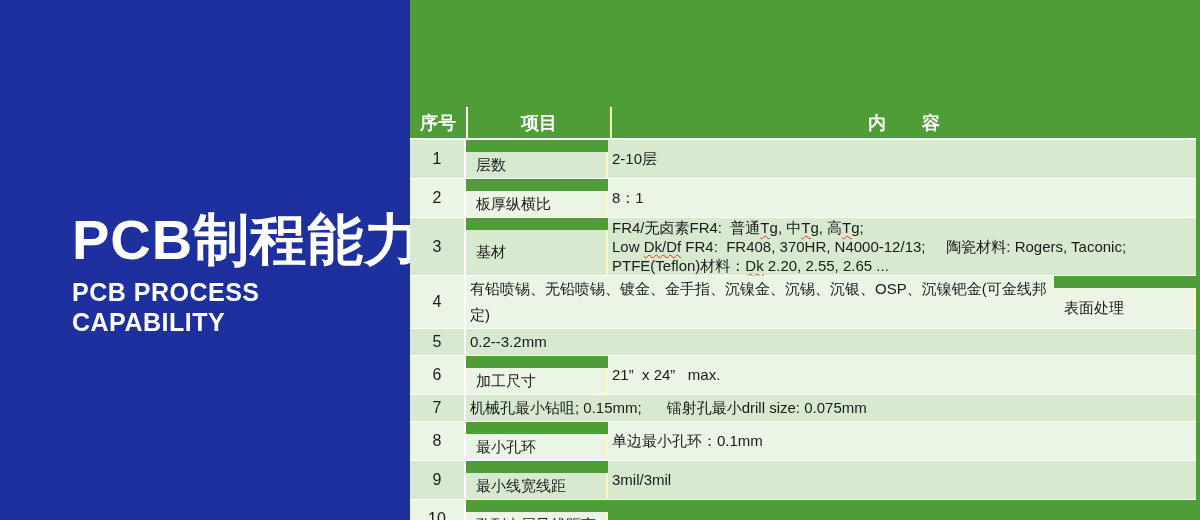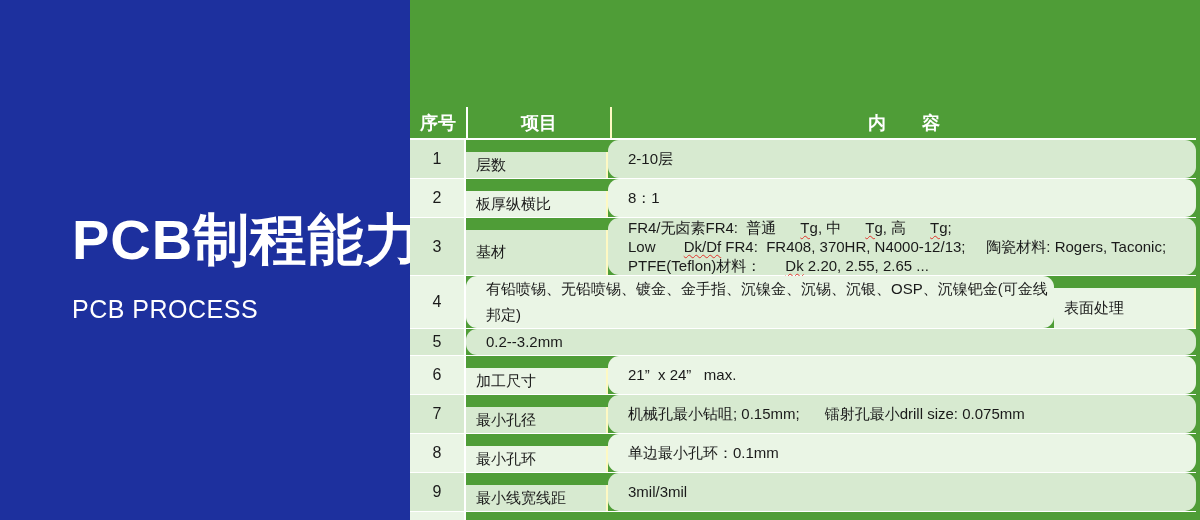--- a/index.html
+++ b/index.html
@@ -30,23 +30,23 @@
     color: #ffffff;
   }
   .main-title {
     font-size: 56px;
     font-weight: bold;
     letter-spacing: 1px;
     line-height: 52px;
     white-space: nowrap;
   }
   .sub-title {
-    margin-top: 28px;
+    margin-top: 11px;
     font-size: 25px;
-    font-weight: normal;
+    font-weight: bold;
     line-height: 30px;
     letter-spacing: 0.5px;
   }
   
   .right-panel {
     position: absolute;
     left: 410px; top: 0;
     width: 790px; height: 449px;
     background: #4f9d37;
   }
@@ -92,46 +92,45 @@
     display: flex;
     align-items: center;
     padding-left: 10px;
     min-height: 26px;
     margin-top: 12px;
   }
   .row .col-content {
     display: flex;
     flex-direction: column;
     justify-content: center;
-    padding-left: 20px;
+    padding-left: 4px;
     min-height: 26px;
     white-space: pre-wrap;
-    border-radius: 11px;
   }
   .row .col-content .line { line-height: 19px; }
   .row.single .col-content .line { line-height: 26px; }
   .sq {
     text-decoration-line: underline;
     text-decoration-style: wavy;
     text-decoration-color: #e0342b;
     text-decoration-thickness: 1px;
     text-underline-offset: 2px;
-    margin-left: 24px;
   }
 </style>
 </head>
 <body>
 
 <div class="canvas">
 
   <div class="left-panel">
     <div class="title-block">
       <div class="main-title">PCB制程能力</div>
       <div class="sub-title">
         <div>PCB PROCESS</div>
+        <div>CAPABILITY</div>
       </div>
     </div>
   </div>
 
   <div class="right-panel">
     <div class="spec-table">
       <div class="thead">
         <div class="cell col-no">序号</div>
         <div class="cell col-item">项目</div>
         <div class="cell col-content">内　　容</div>
@@ -161,21 +160,20 @@
             <div class="cell col-no">5</div>
             <div class="cell col-content"><div class="line"><span>0.2--3.2mm</span></div></div>
           </div>
           <div class="row even single">
             <div class="cell col-no">6</div>
             <div class="cell col-item">加工尺寸</div>
             <div class="cell col-content"><div class="line"><span>21”  x 24”   max.</span></div></div>
           </div>
           <div class="row odd single">
             <div class="cell col-no">7</div>
-            <div class="cell col-item">最小孔径</div>
             <div class="cell col-content"><div class="line"><span>机械孔最小钻咀; 0.15mm;      镭射孔最小drill size: 0.075mm</span></div></div>
           </div>
           <div class="row even single">
             <div class="cell col-no">8</div>
             <div class="cell col-item">最小孔环</div>
             <div class="cell col-content"><div class="line"><span>单边最小孔环：0.1mm</span></div></div>
           </div>
           <div class="row odd single">
             <div class="cell col-no">9</div>
             <div class="cell col-item">最小线宽线距</div>

